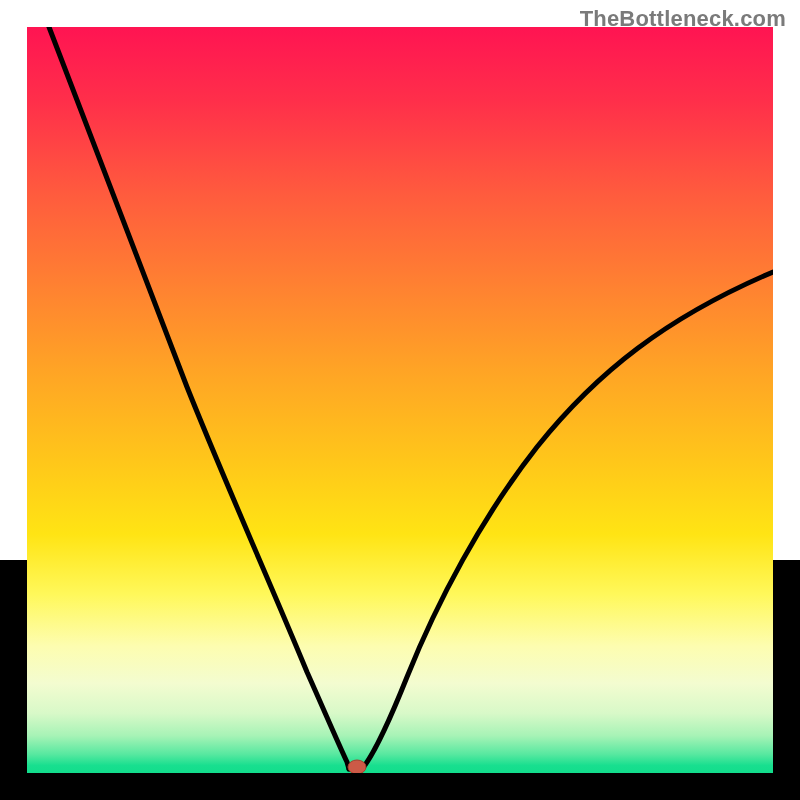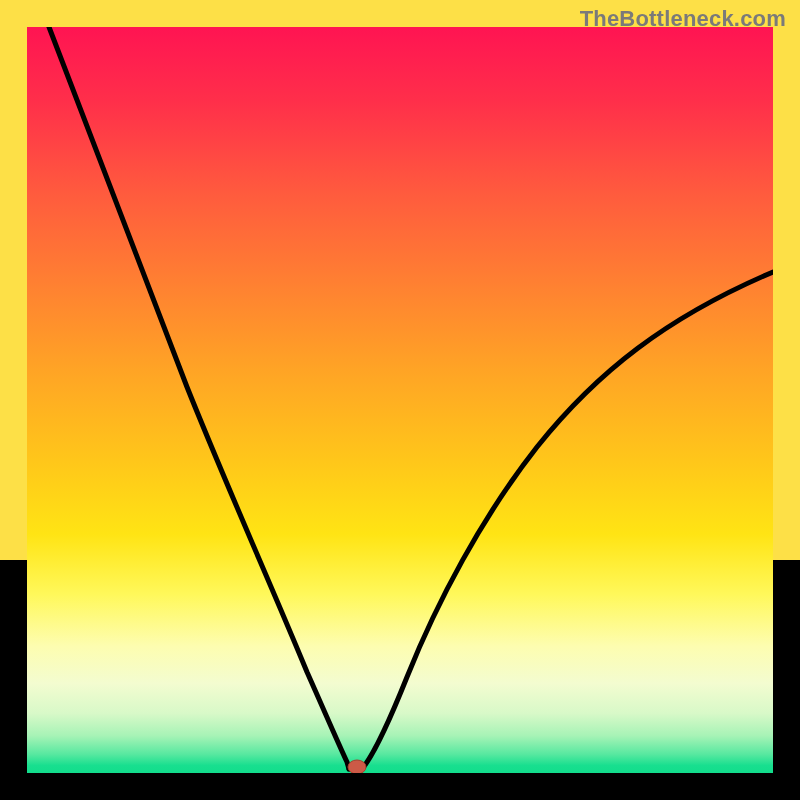--- a/index.html
+++ b/index.html
@@ -8,21 +8,21 @@
     width: 800px;
     height: 800px;
     background: #000;
     font-family: Arial, Helvetica, sans-serif;
     overflow: hidden;
   }
   .frame {
     position: relative;
     width: 800px;
     height: 560px;
-    background: #fde047;
+    background: #ffffff;
   }
   .watermark {
     position: absolute;
     top: 6px;
     right: 14px;
     color: #7a7a7a;
     font-size: 22px;
     font-weight: 600;
     letter-spacing: 0.2px;
     user-select: none;

